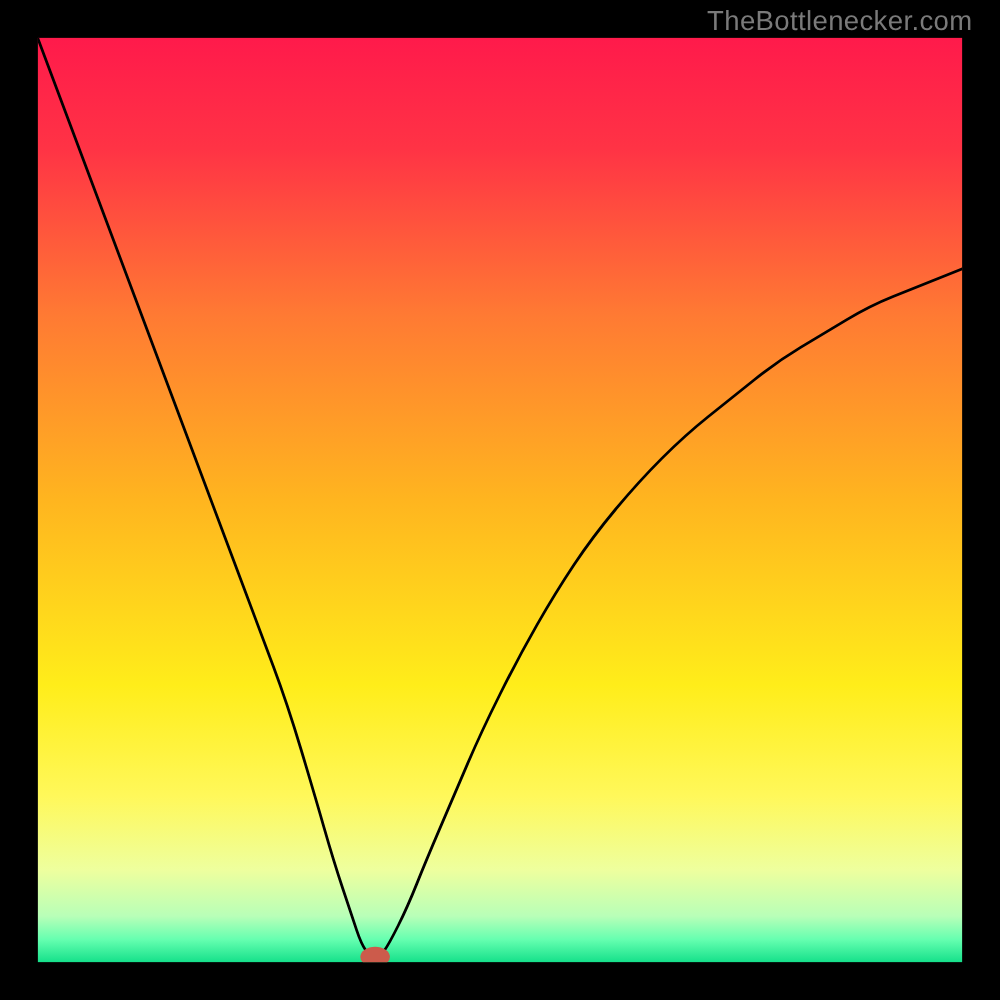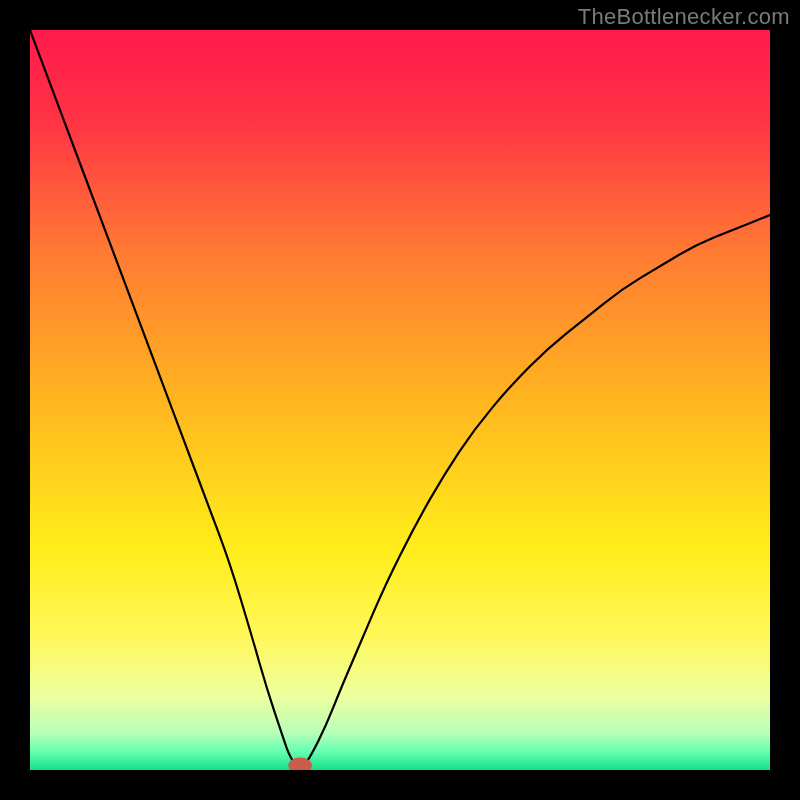--- a/index.html
+++ b/index.html
@@ -21,21 +21,21 @@
     position: absolute;
     left: 30px;
     top: 30px;
     width: 740px;
     height: 740px;
     overflow: hidden;
   }
   .watermark {
     position: absolute;
     top: 4px;
-    right: 10px;
+    right: 22px;
     font-size: 22px;
     font-weight: 500;
     color: #7a7a7a;
     letter-spacing: 0.3px;
     user-select: none;
   }
 </style>
 </head>
 <body>
 

